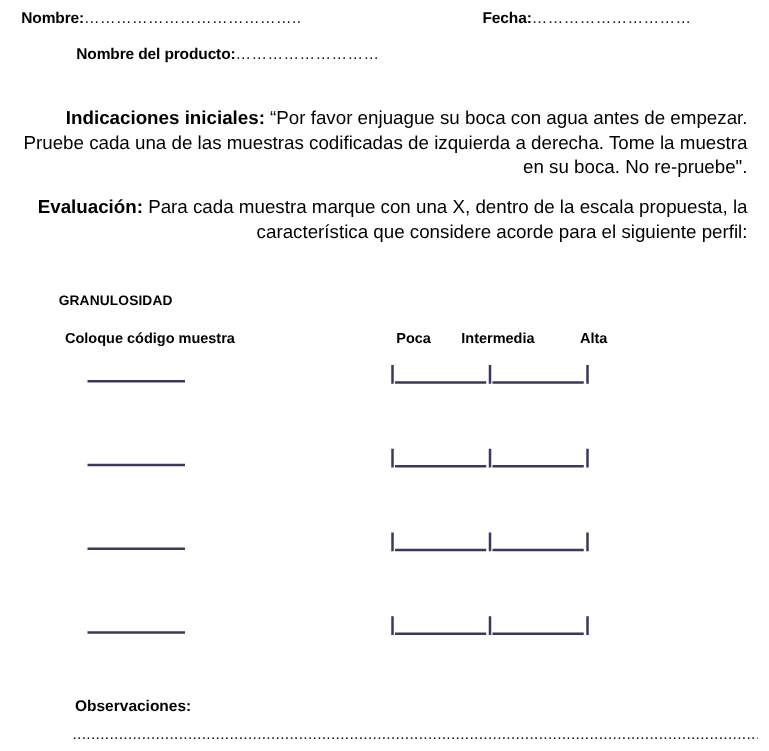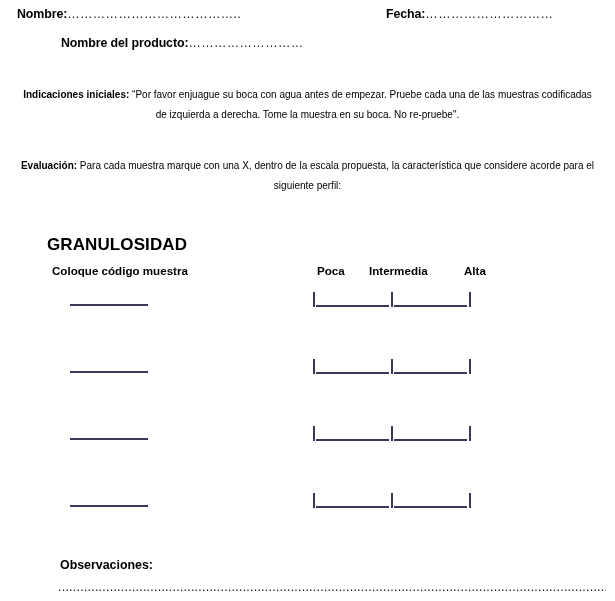--- a/index.html
+++ b/index.html
@@ -51,34 +51,34 @@
     left: 369px;
     top: 0;
     white-space: nowrap;
   }
 
   
   .para {
     position: absolute;
     left: 17px;
     width: 581px;
-    font-size: 10px;
+    font-size: 15px;
     line-height: 19.5px;
-    text-align: center;
+    text-align: right;
   }
   .para-indicaciones { top: 85px; }
   .para-evaluacion   { top: 156px; }
   .para b { font-weight: bold; }
 
   
   .section-title {
     position: absolute;
     left: 47px;
     top: 235px;
-    font-size: 17px;
+    font-size: 11px;
     font-weight: bold;
     letter-spacing: 0.1px;
   }
 
   .col-head {
     position: absolute;
     font-size: 11.6px;
     font-weight: bold;
     top: 264px;
     white-space: nowrap;

